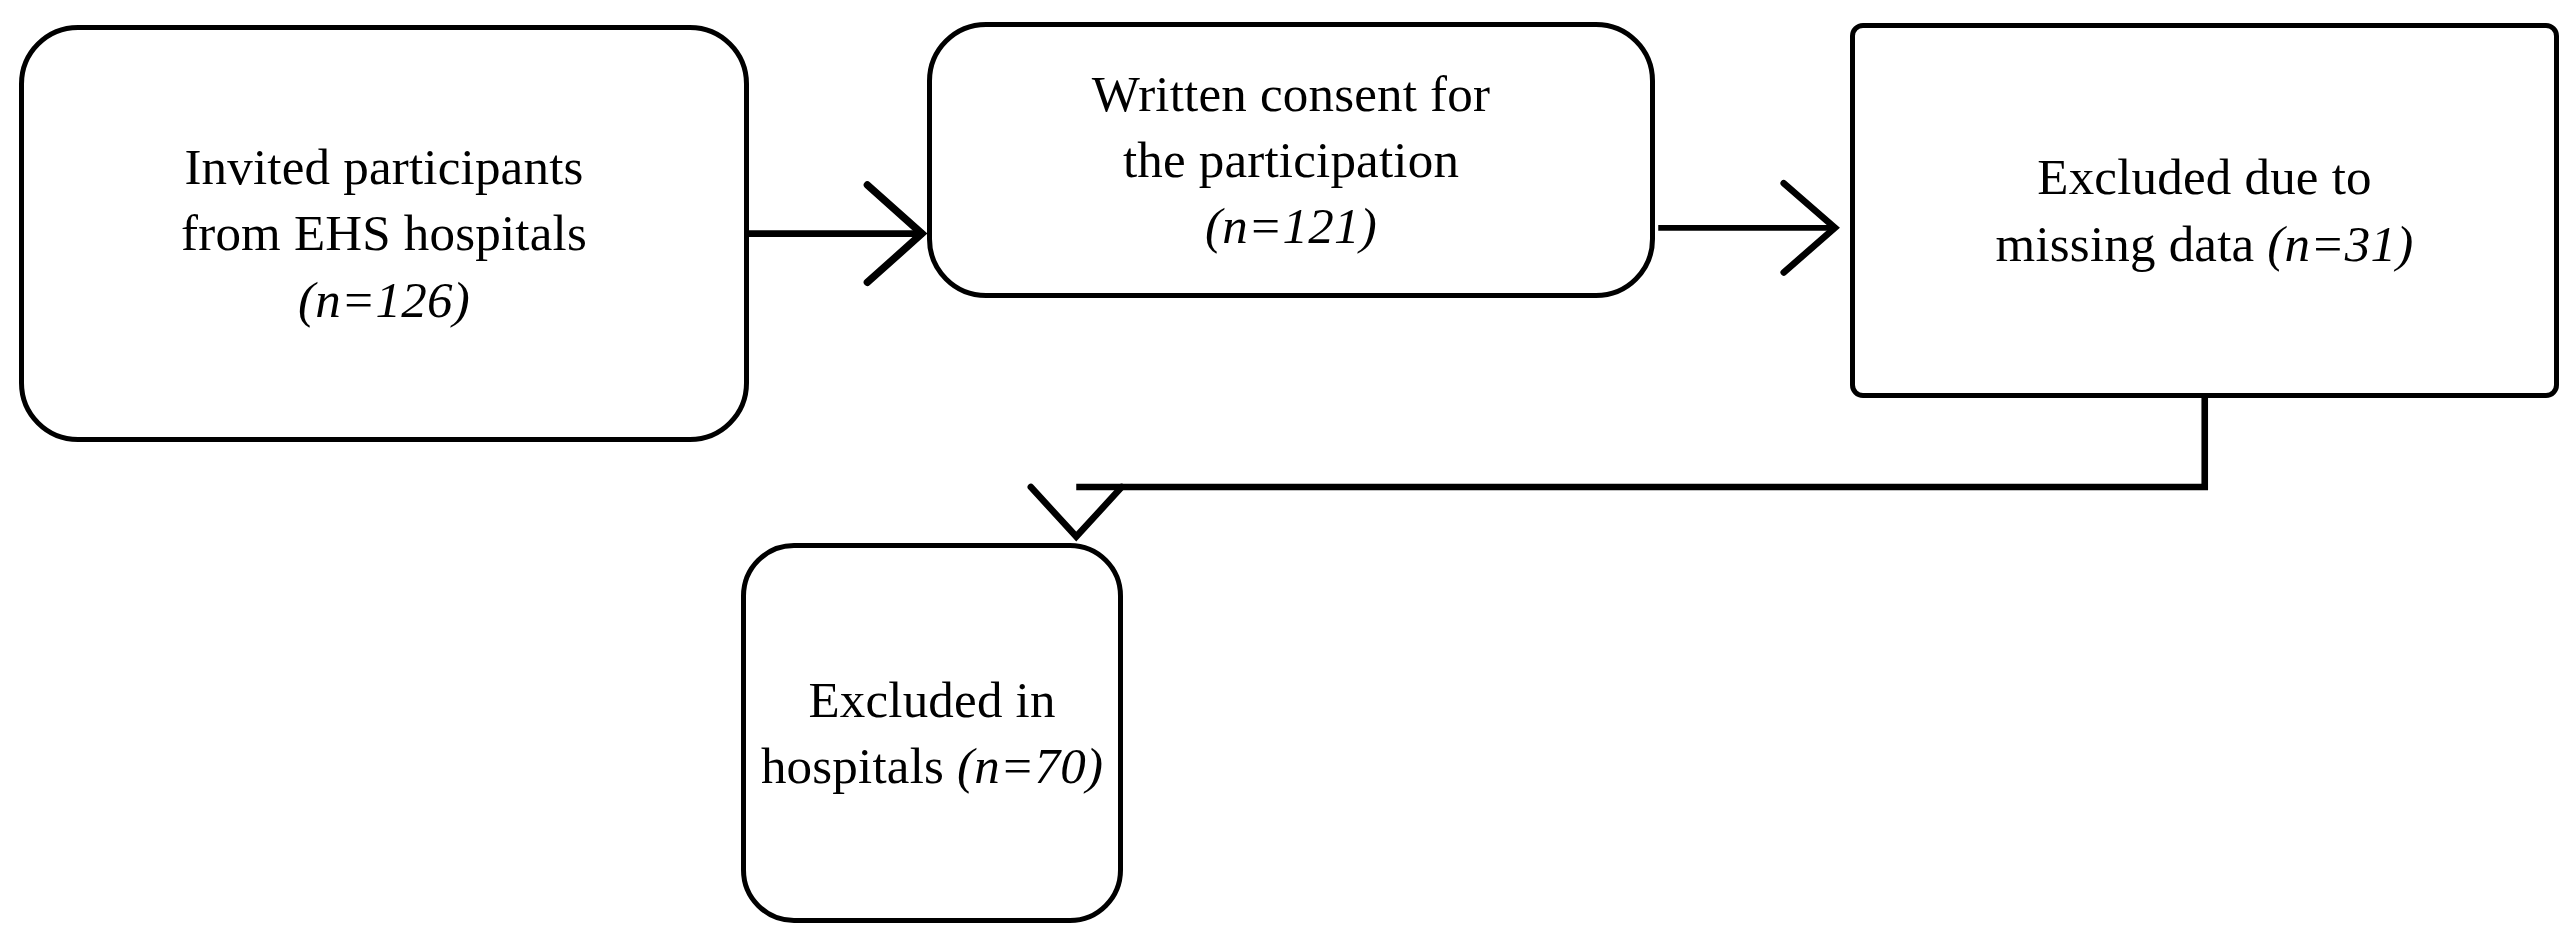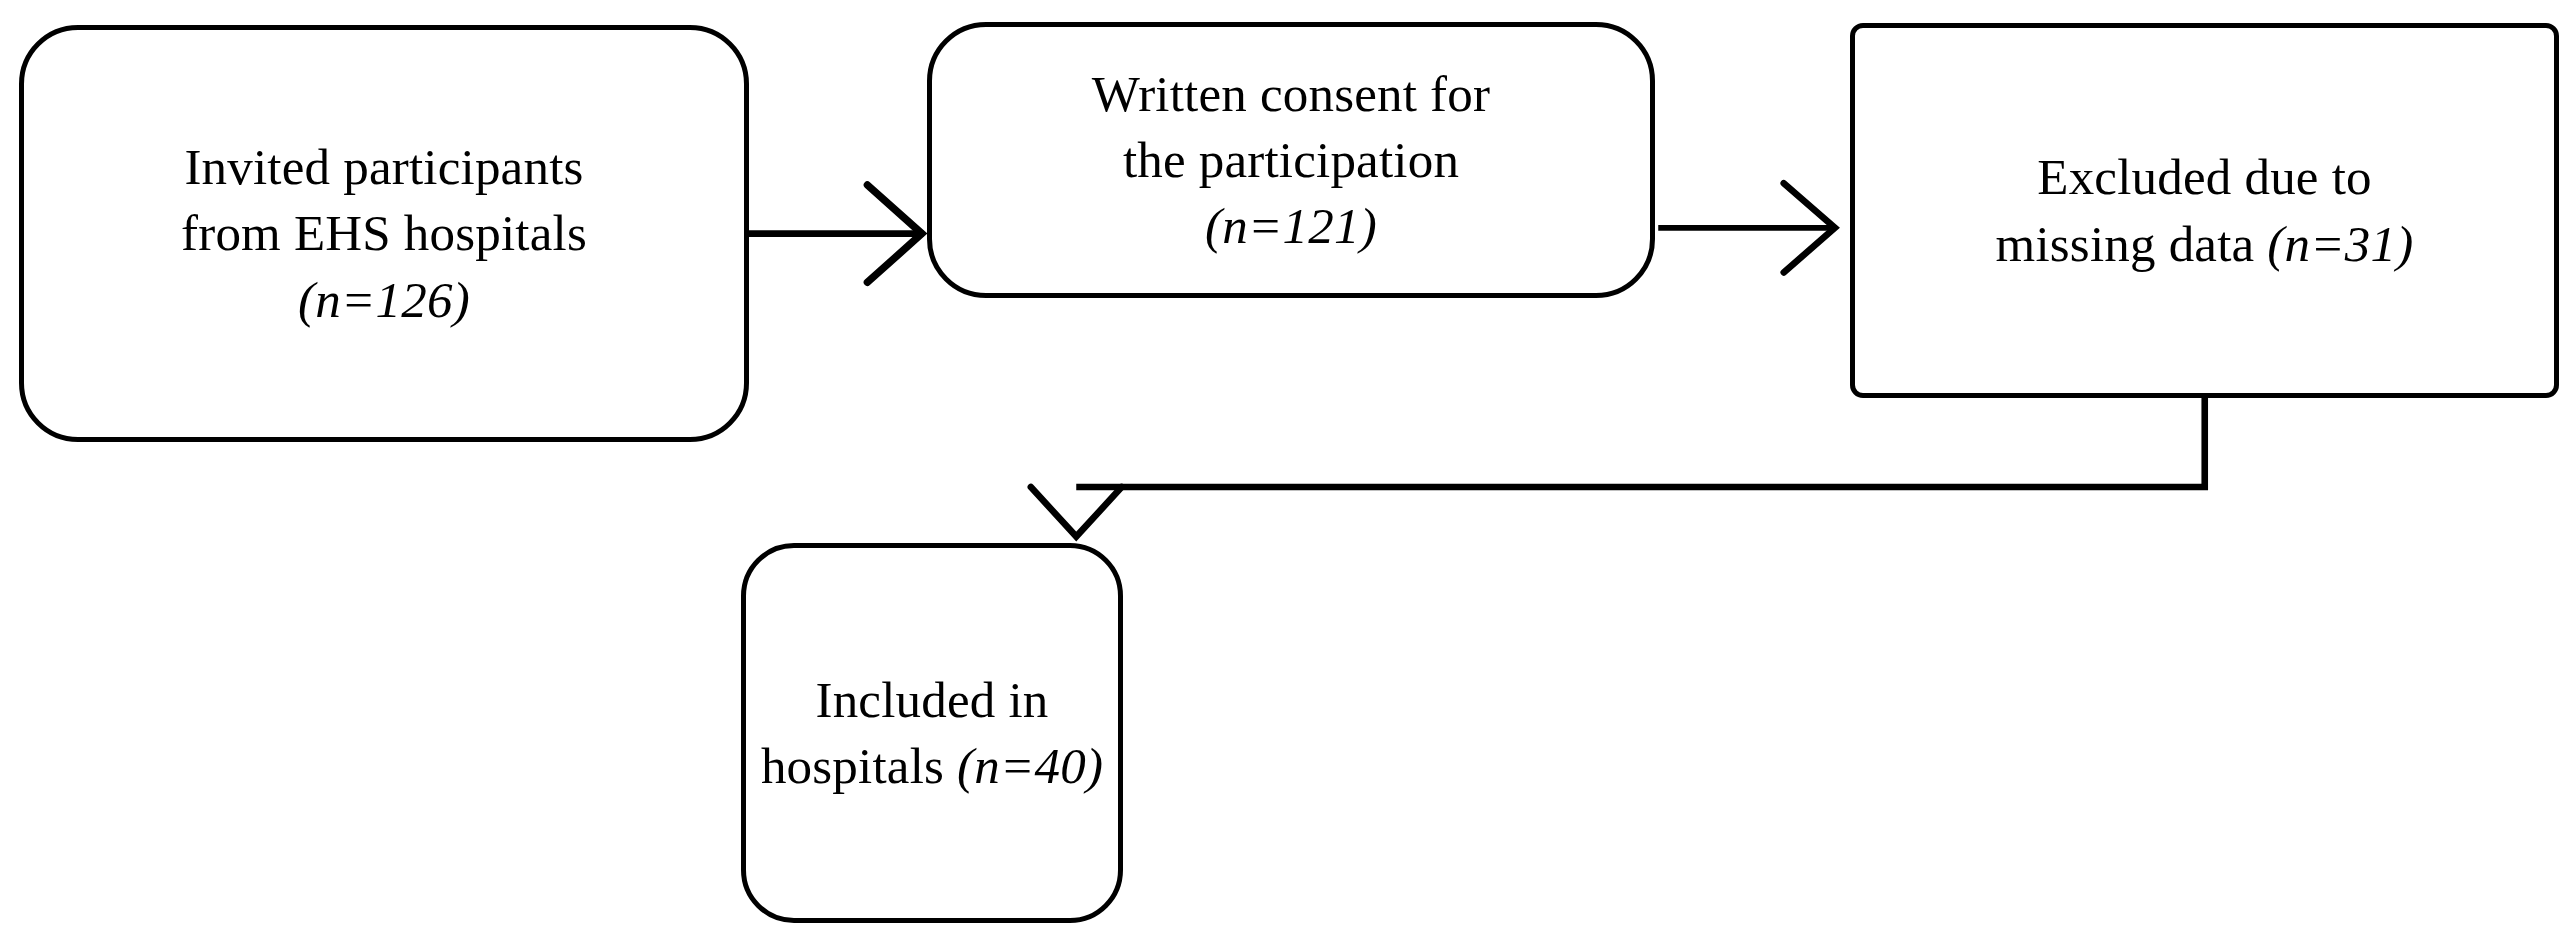--- a/index.html
+++ b/index.html
@@ -73,22 +73,22 @@
 <span>the participation</span>
 <span class="n">(n=121)</span></div>
   </div>
 
   <div class="flow-box" id="box-excluded">
     <div class="box-text"><span>Excluded due to</span>
 <span>missing data </span><span class="n">(n=31)</span></div>
   </div>
 
   <div class="flow-box" id="box-included">
-    <div class="box-text"><span>Included in</span>
-<span>hospitals </span><span class="n">(n=40)</span></div>
+    <div class="box-text"><span>Excluded in</span>
+<span>hospitals </span><span class="n">(n=70)</span></div>
   </div>
 
   <div class="connector-layer">
     <svg width="2576" height="951" viewBox="0 0 3119 1152" xmlns="http://www.w3.org/2000/svg">
 
       <g>
         <line x1="905" y1="283" x2="1118" y2="283" stroke="#000000" stroke-width="8"></line>
         <polyline points="1050,224 1116,283 1050,342" fill="none" stroke="#000000" stroke-width="9" stroke-linecap="round" stroke-linejoin="miter"></polyline>
       </g>
 

